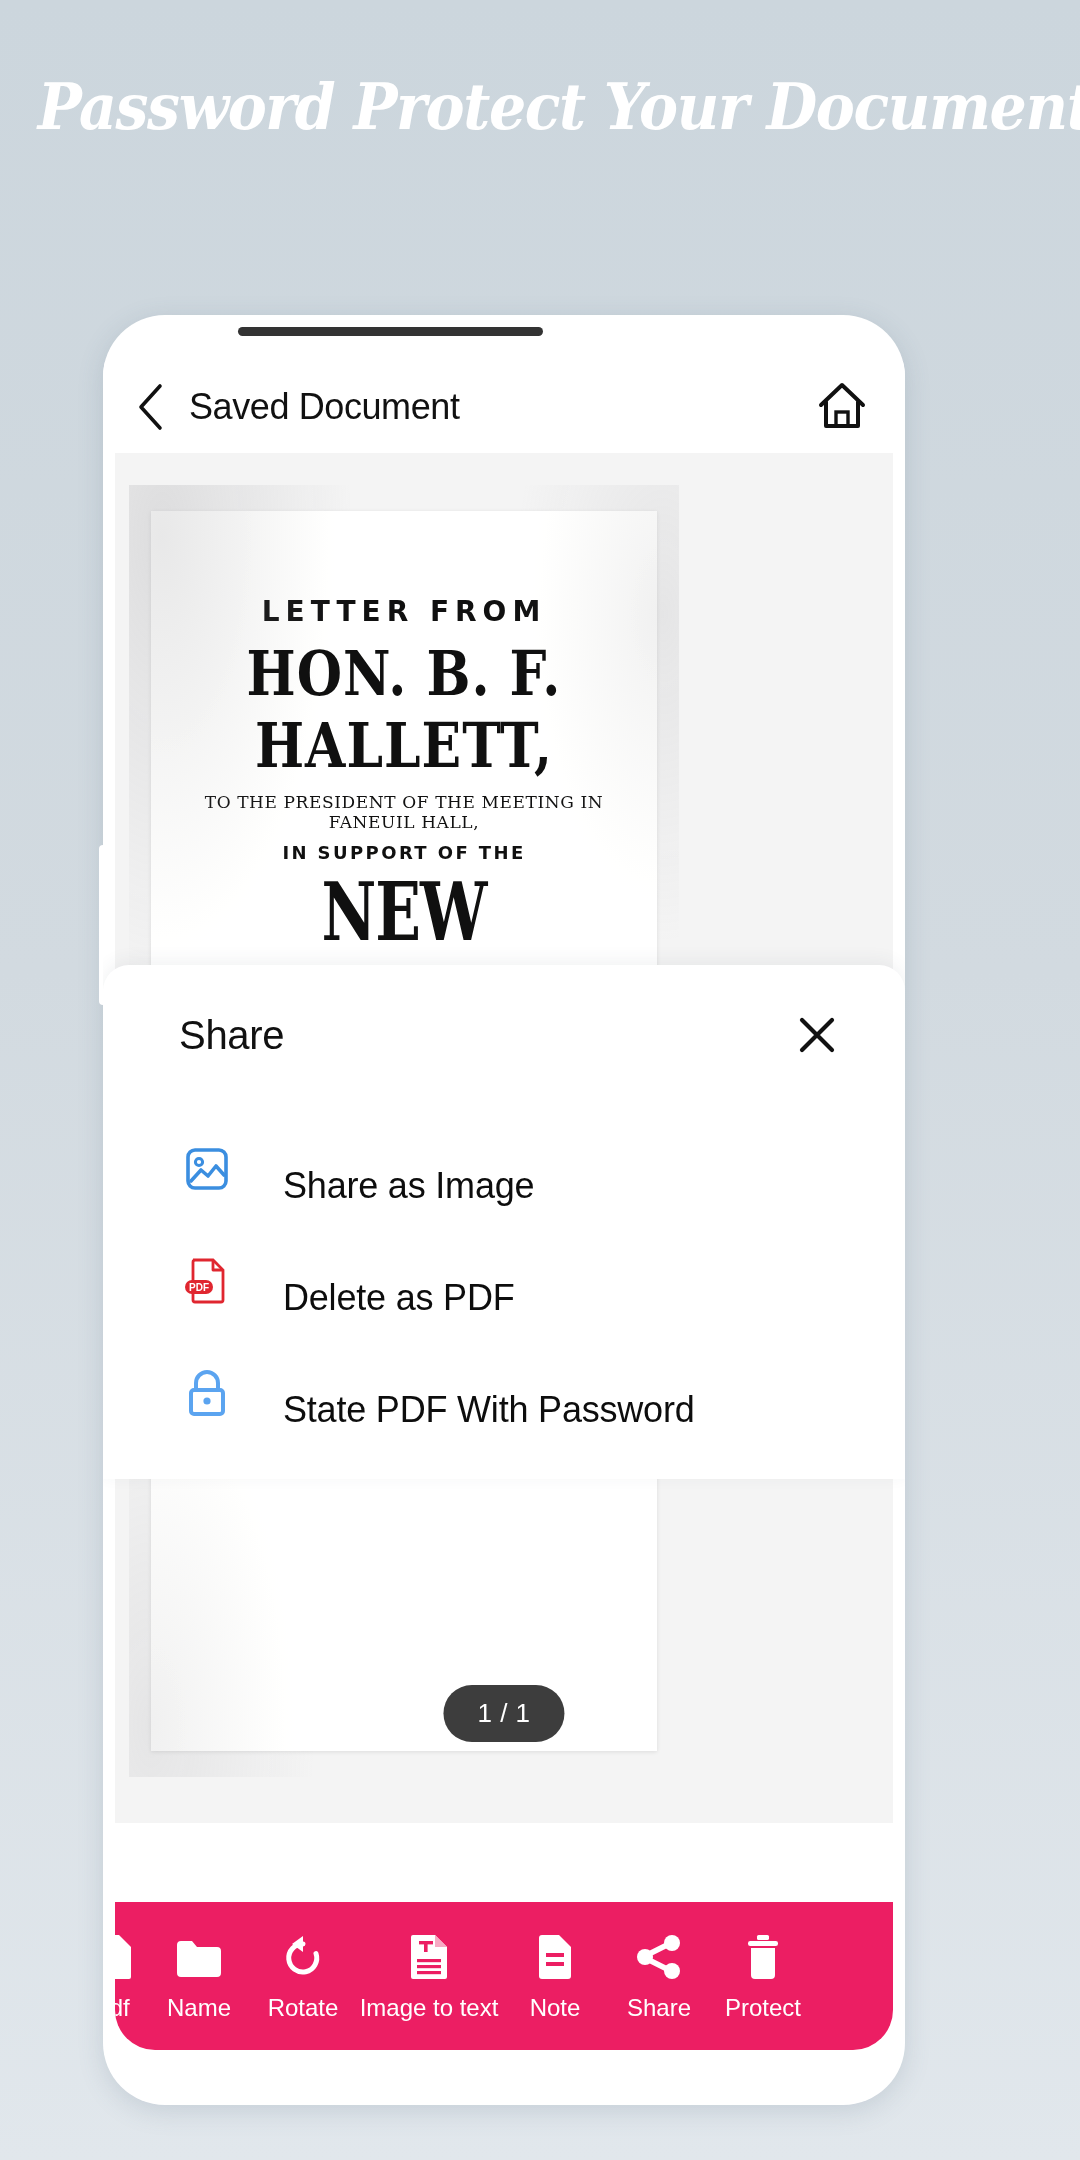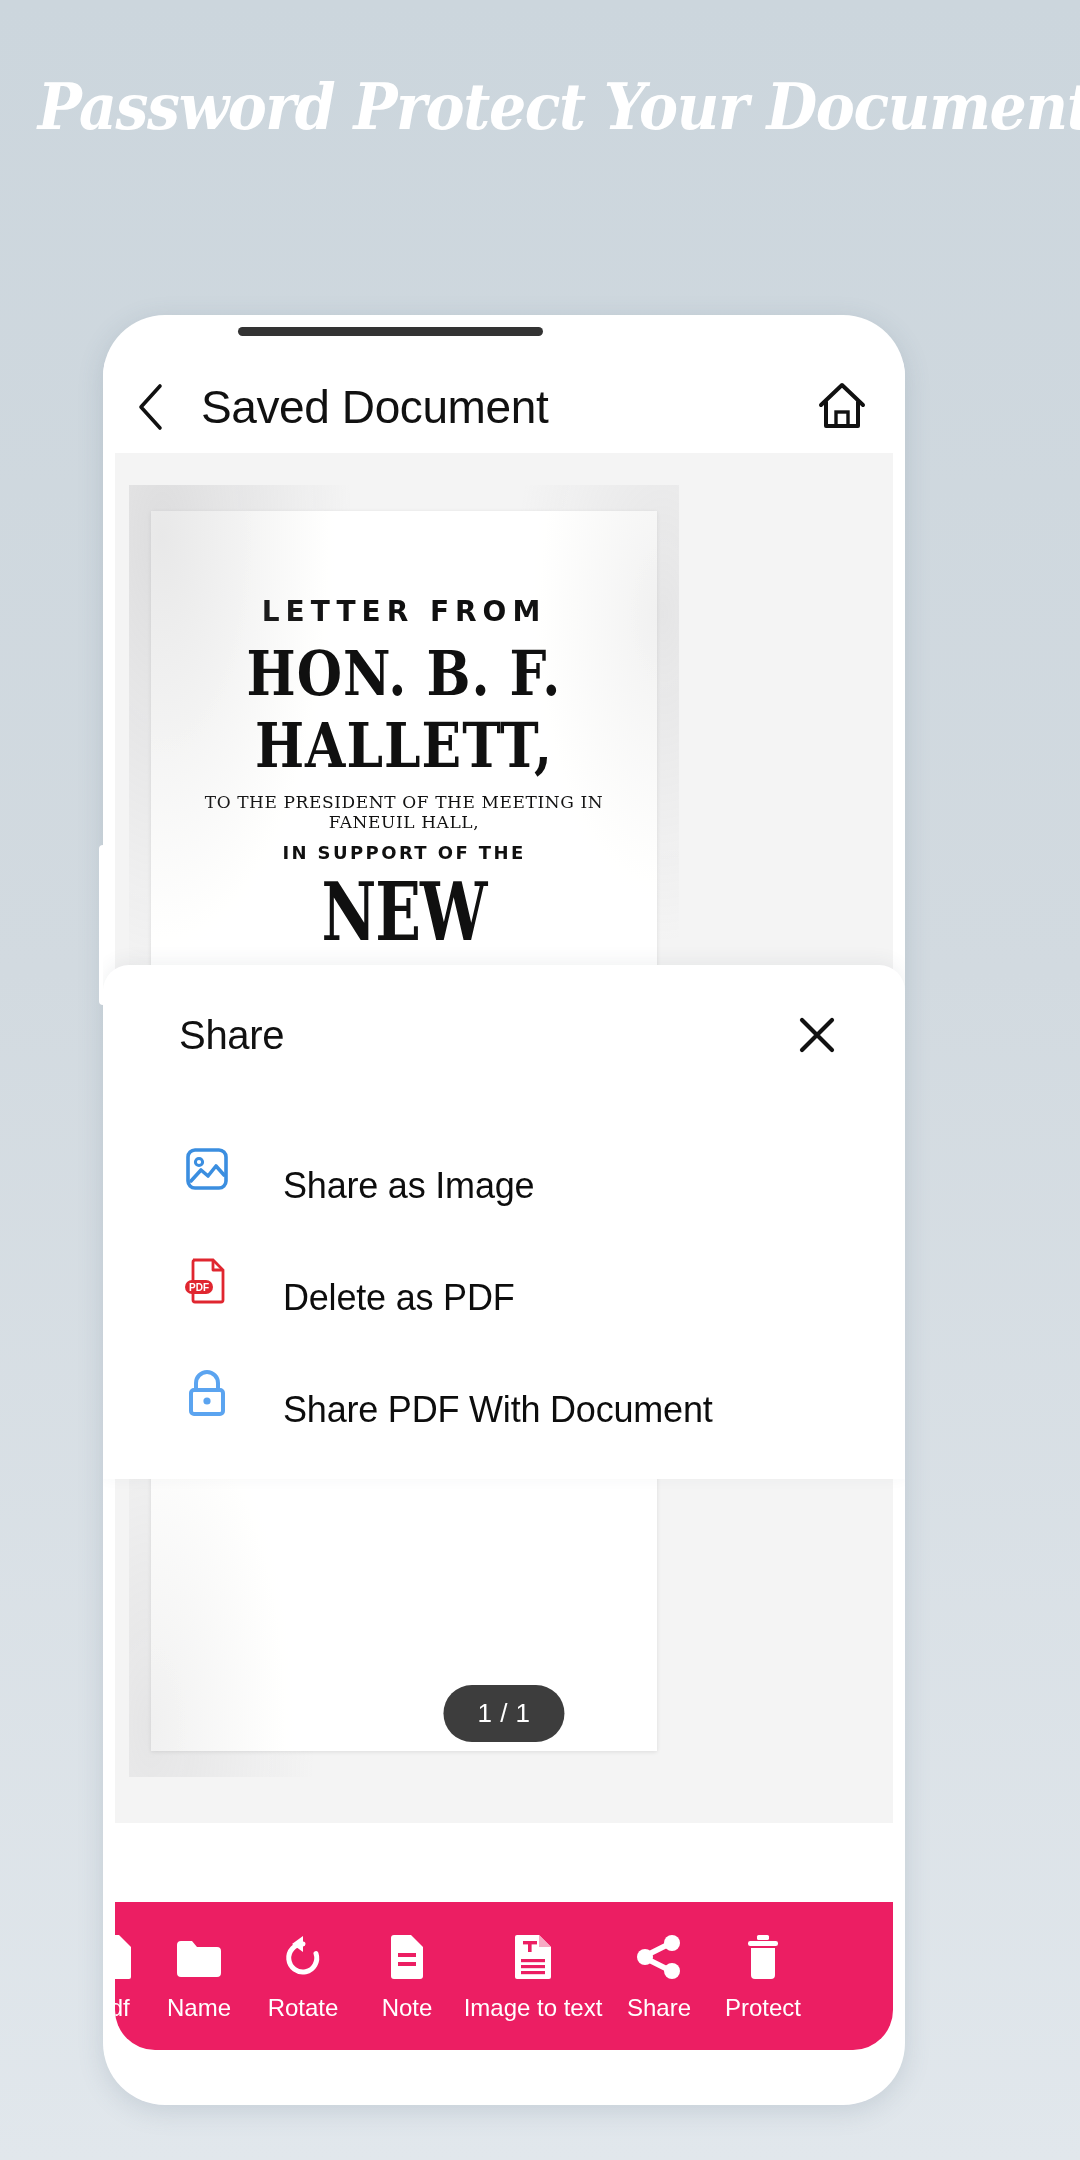--- a/index.html
+++ b/index.html
@@ -76,23 +76,23 @@
     align-items: center;
     padding: 0 34px 0 24px;
     background: #ffffff;
   }
   .back-chevron {
     width: 46px; height: 56px;
     display: flex; align-items: center; justify-content: center;
     flex: 0 0 auto;
   }
   .header-title {
-    font-size: 46px;
+    font-size: 36px;
     color: #111111;
-    margin-left: 28px;
+    margin-left: 16px;
     letter-spacing: -0.4px;
     flex: 1 1 auto;
   }
   .home-icon-wrap {
     width: 58px; height: 58px;
     display: flex; align-items: center; justify-content: center;
     flex: 0 0 auto;
   }
 
   
@@ -400,21 +400,21 @@
       </div>
 
       <div class="sheet-row">
         <div class="sheet-ico">
           <svg width="50" height="50" viewBox="0 0 50 50">
             <path d="M14 22 V15 a11 11 0 0 1 22 0 V22" fill="none" stroke="#5ba4f0" stroke-width="4"></path>
             <rect x="9" y="22" width="32" height="24" rx="3" ry="3" fill="none" stroke="#5ba4f0" stroke-width="4"></rect>
             <circle cx="25" cy="33" r="3.6" fill="#5ba4f0"></circle>
           </svg>
         </div>
-        <div class="sheet-label">Share PDF With Document</div>
+        <div class="sheet-label">State PDF With Password</div>
       </div>
 
     </div>
   </div>
 
   <div class="toolbar">
 
     <div class="tb-item first">
       <div class="tb-ico">
         <svg width="44" height="48" viewBox="0 0 44 48">
@@ -435,50 +435,50 @@
     </div>
 
     <div class="tb-item">
       <div class="tb-ico">
         <svg width="48" height="48" viewBox="0 0 48 48">
           <path d="M24 11 a14 14 0 1 0 13 9.5" fill="none" stroke="#ffffff" stroke-width="5" stroke-linecap="round"></path>
           <path d="M24 3 L24 19 L13 11 Z" fill="#ffffff"></path>
         </svg>
       </div>
       <div class="tb-label">Rotate</div>
-    </div>
-
-    <div class="tb-item">
-      <div class="tb-ico">
-        <svg width="40" height="48" viewBox="0 0 40 48">
-          <path d="M4 5 a3 3 0 0 1 3 -3 H24 L36 14 V43 a3 3 0 0 1 -3 3 H7 a3 3 0 0 1 -3 -3 Z" fill="#ffffff"></path>
-          <rect x="11" y="20" width="18" height="4" fill="#ec1e63"></rect>
-          <rect x="11" y="29" width="18" height="4" fill="#ec1e63"></rect>
-        </svg>
-      </div>
-      <div class="tb-label">Note</div>
     </div>
 
     <div class="tb-item wide">
       <div class="tb-ico">
         <svg width="44" height="48" viewBox="0 0 44 48">
           <path d="M4 4 a2 2 0 0 1 2 -2 H28 L40 14 V44 a2 2 0 0 1 -2 2 H6 a2 2 0 0 1 -2 -2 Z" fill="#ffffff"></path>
           <path d="M28 2 L40 14 H28 Z" fill="#f7aac4"></path>
           <rect x="12" y="8" width="14" height="3.4" fill="#ec1e63"></rect>
           <rect x="17" y="8" width="3.6" height="11" fill="#ec1e63"></rect>
           <rect x="10" y="26" width="24" height="3.2" fill="#ec1e63"></rect>
           <rect x="10" y="32" width="24" height="3.2" fill="#ec1e63"></rect>
           <rect x="10" y="38" width="24" height="3.2" fill="#ec1e63"></rect>
         </svg>
       </div>
       <div class="tb-label">Image to text</div>
     </div>
 
     <div class="tb-item">
       <div class="tb-ico">
+        <svg width="40" height="48" viewBox="0 0 40 48">
+          <path d="M4 5 a3 3 0 0 1 3 -3 H24 L36 14 V43 a3 3 0 0 1 -3 3 H7 a3 3 0 0 1 -3 -3 Z" fill="#ffffff"></path>
+          <rect x="11" y="20" width="18" height="4" fill="#ec1e63"></rect>
+          <rect x="11" y="29" width="18" height="4" fill="#ec1e63"></rect>
+        </svg>
+      </div>
+      <div class="tb-label">Note</div>
+    </div>
+
+    <div class="tb-item">
+      <div class="tb-ico">
         <svg width="48" height="48" viewBox="0 0 48 48">
           <circle cx="37" cy="10" r="8" fill="#ffffff"></circle>
           <circle cx="37" cy="38" r="8" fill="#ffffff"></circle>
           <circle cx="10" cy="24" r="8" fill="#ffffff"></circle>
           <path d="M14 21 L34 11 M14 27 L34 37" stroke="#ffffff" stroke-width="5.5" stroke-linecap="round"></path>
         </svg>
       </div>
       <div class="tb-label">Share</div>
     </div>
 

